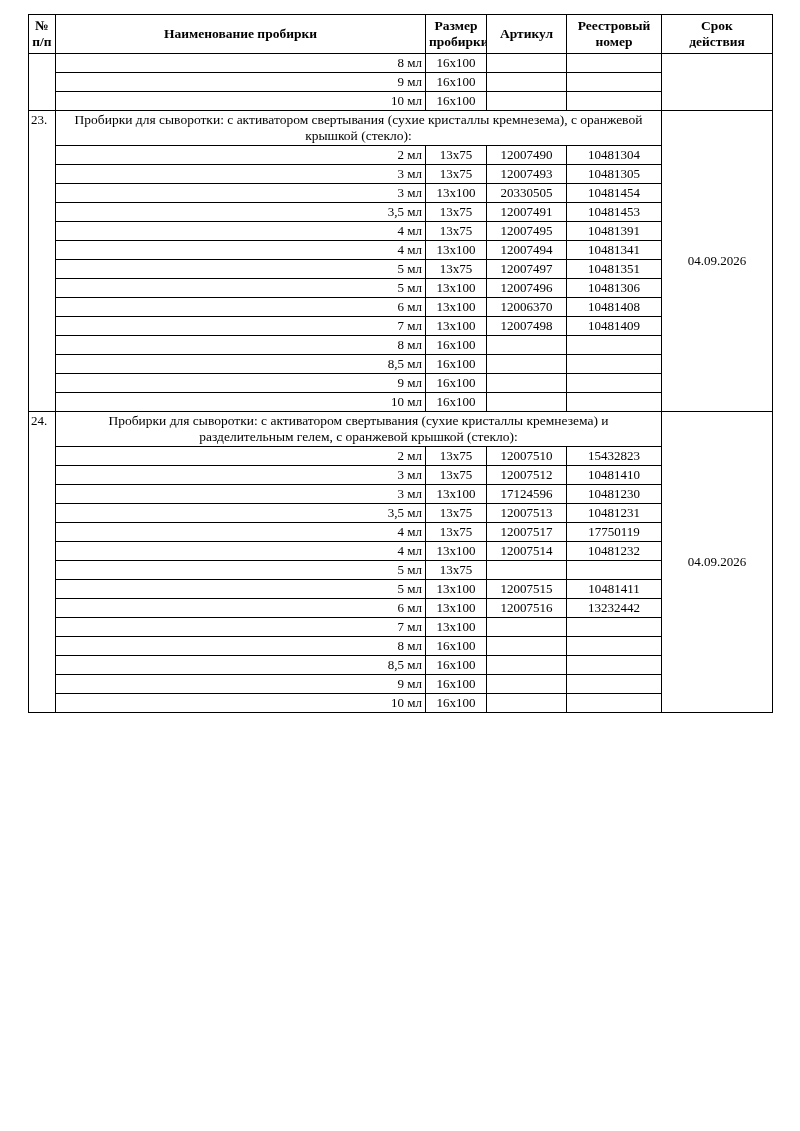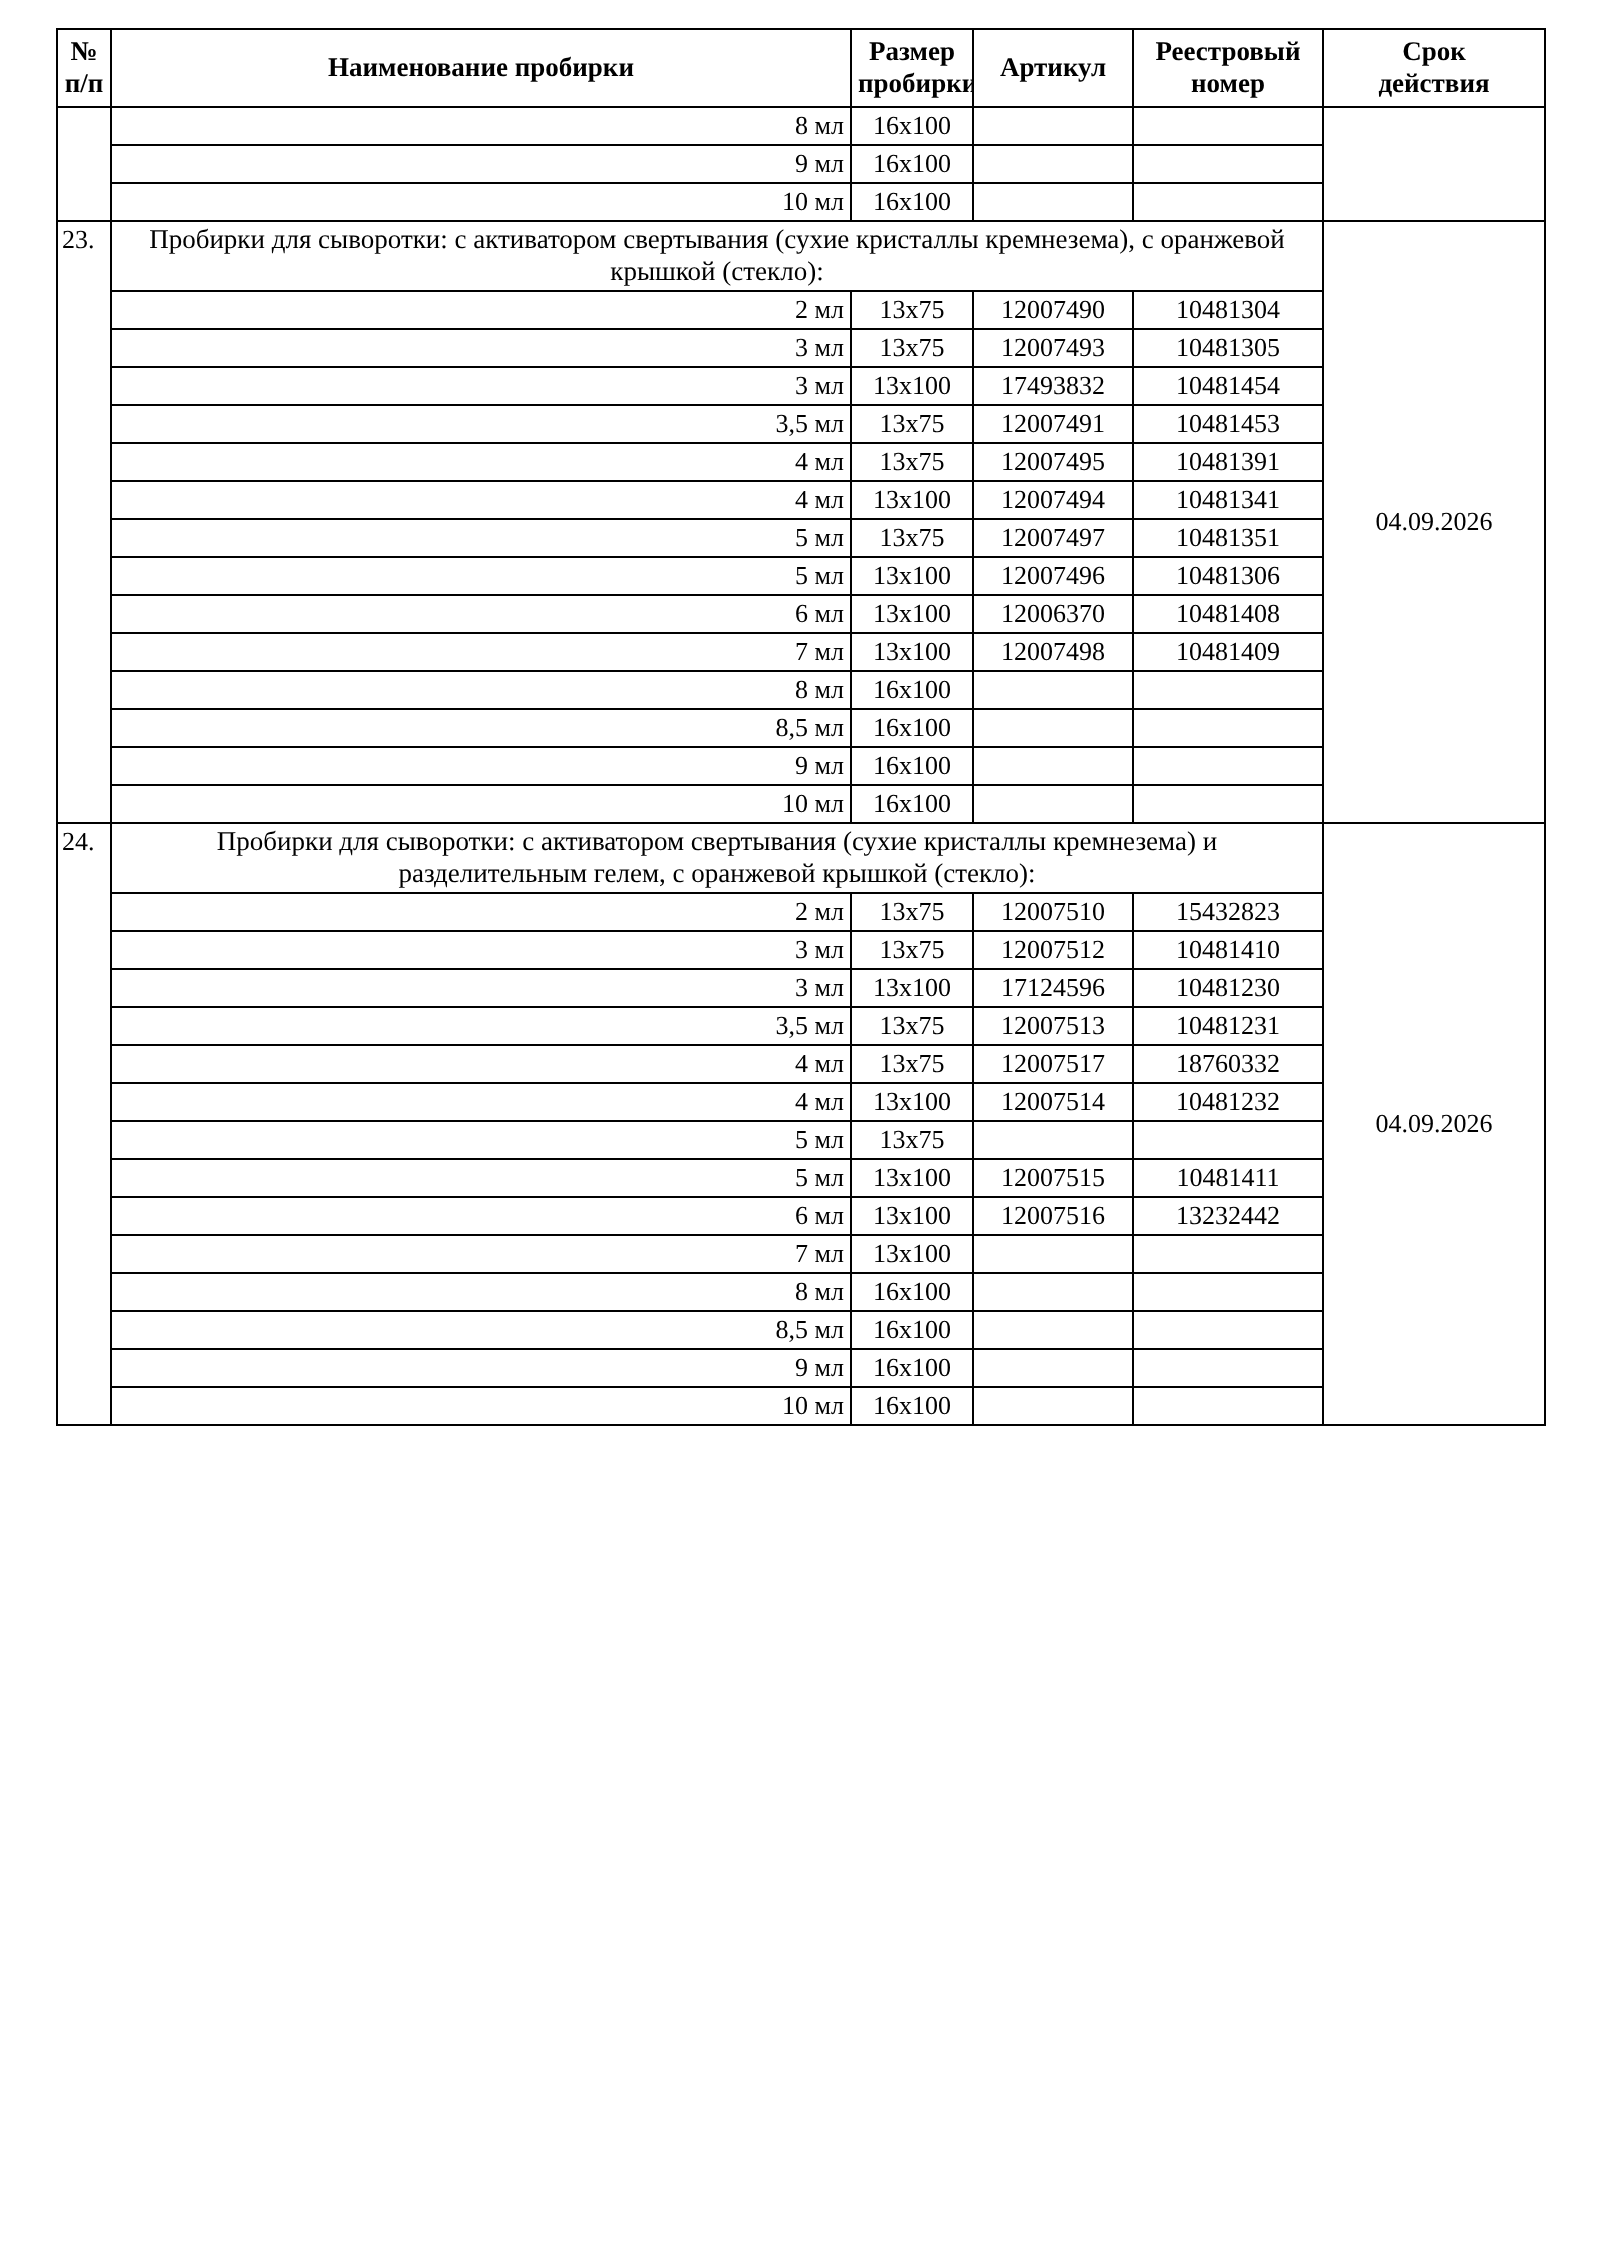--- a/index.html
+++ b/index.html
@@ -130,21 +130,21 @@
         </tr>
         <tr>
           <td class="cell-name">3 мл</td>
           <td class="cell-size">13x75</td>
           <td class="cell-article">12007493</td>
           <td class="cell-reg">10481305</td>
         </tr>
         <tr>
           <td class="cell-name">3 мл</td>
           <td class="cell-size">13x100</td>
-          <td class="cell-article">17493832</td>
+          <td class="cell-article">20330505</td>
           <td class="cell-reg">10481454</td>
         </tr>
         <tr>
           <td class="cell-name">3,5 мл</td>
           <td class="cell-size">13x75</td>
           <td class="cell-article">12007491</td>
           <td class="cell-reg">10481453</td>
         </tr>
         <tr>
           <td class="cell-name">4 мл</td>
@@ -232,21 +232,21 @@
         <tr>
           <td class="cell-name">3,5 мл</td>
           <td class="cell-size">13x75</td>
           <td class="cell-article">12007513</td>
           <td class="cell-reg">10481231</td>
         </tr>
         <tr>
           <td class="cell-name">4 мл</td>
           <td class="cell-size">13x75</td>
           <td class="cell-article">12007517</td>
-          <td class="cell-reg">18760332</td>
+          <td class="cell-reg">17750119</td>
         </tr>
         <tr>
           <td class="cell-name">4 мл</td>
           <td class="cell-size">13x100</td>
           <td class="cell-article">12007514</td>
           <td class="cell-reg">10481232</td>
         </tr>
         <tr>
           <td class="cell-name">5 мл</td>
           <td class="cell-size">13x75</td>

